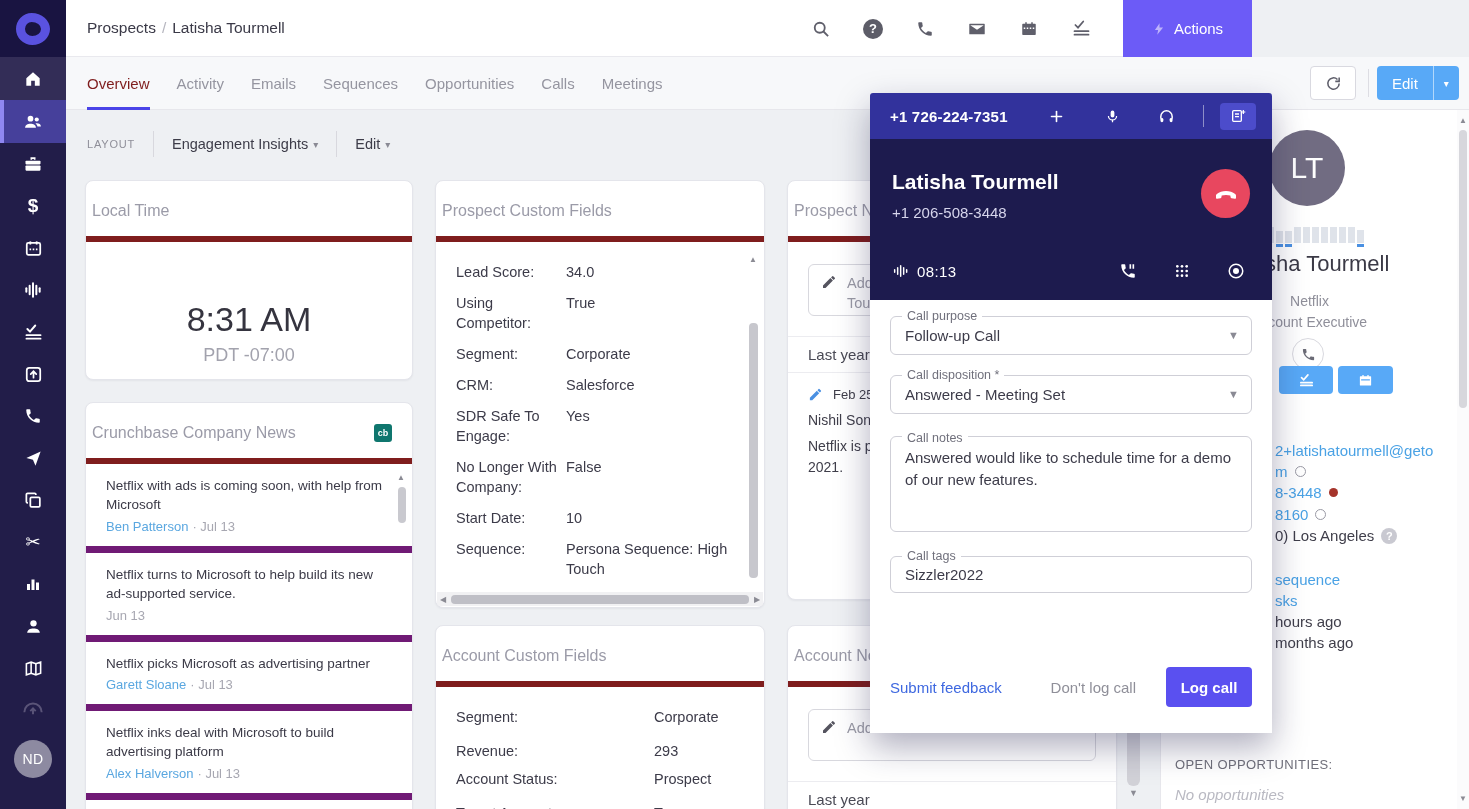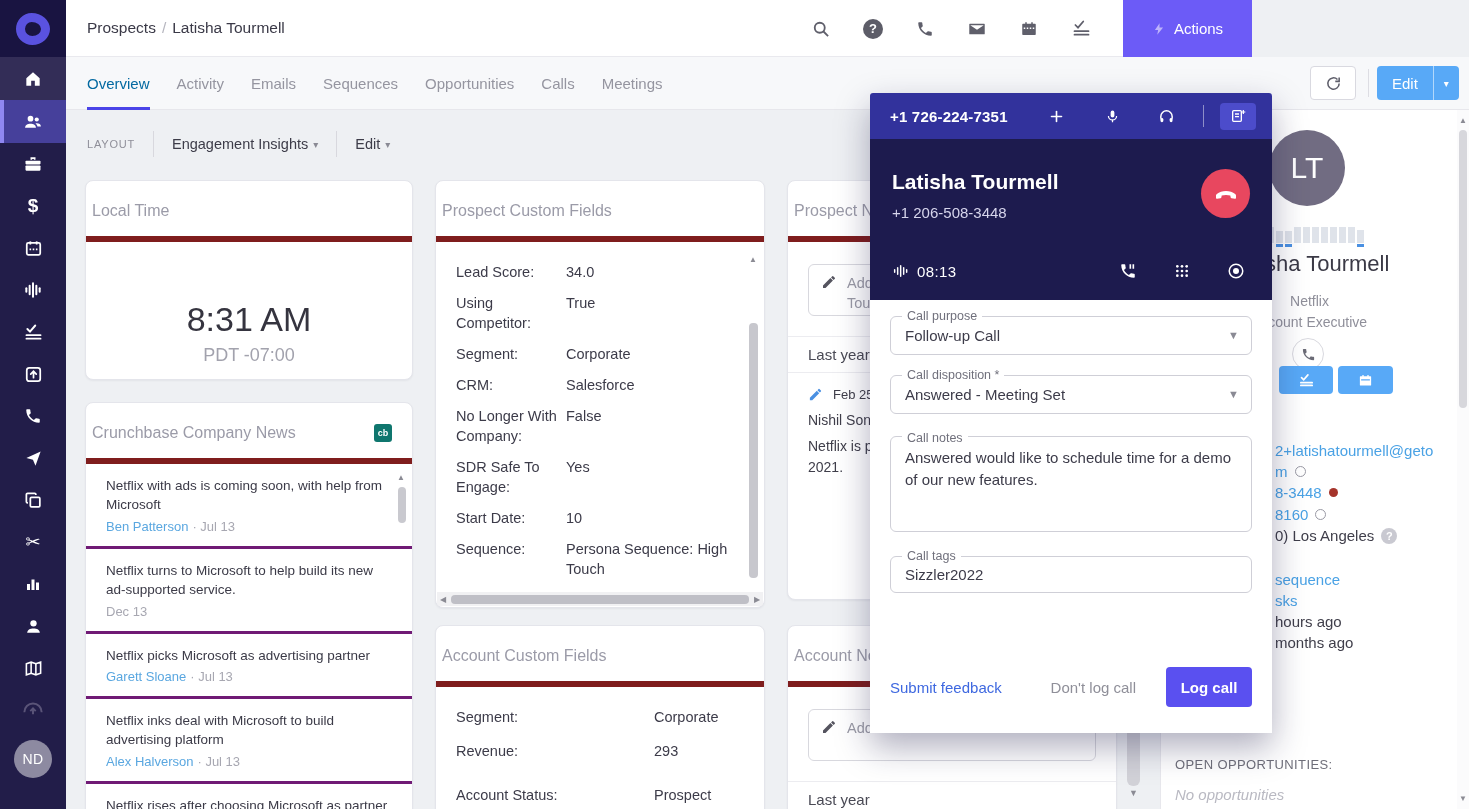--- a/index.html
+++ b/index.html
@@ -29,21 +29,21 @@
   .help-badge { width:20px; height:20px; border-radius:50%; background:#5D5D68; color:#fff; font-size:13px; font-weight:bold;
                 display:flex; align-items:center; justify-content:center; }
   .actions-btn { position:absolute; right:0; top:0; width:129px; height:57px; background:#6C5BF7; color:#fff;
                  display:flex; align-items:center; justify-content:center; gap:8px; font-size:15px; cursor:pointer; }
   .actions-btn svg { color:#BDB3FB; }
 
   
   .tabrow { position:absolute; left:66px; top:57px; width:1403px; height:53px; background:#F7F8FA; border-bottom:1px solid #E7E7EC; z-index:29; }
   .tabs { position:absolute; left:21px; top:0; height:53px; display:flex; gap:27px; align-items:center; }
   .tab { font-size:15px; color:#9595A0; cursor:pointer; height:53px; display:flex; align-items:center; border-bottom:3px solid transparent; padding-top:3px; }
-  .tab.active { color:#0369a1; border-bottom-color:#4B44E8; }
+  .tab.active { color:#7f1d1d; border-bottom-color:#4B44E8; }
   .refresh-btn { position:absolute; left:1244px; top:9px; width:46px; height:34px; background:#fff; border:1px solid #D9D9E0; border-radius:4px;
                  display:flex; align-items:center; justify-content:center; color:#5F5F6B; cursor:pointer; }
   .tab-divider { position:absolute; left:1302px; top:12px; width:1px; height:28px; background:#DDDDE3; }
   .edit-btn { position:absolute; left:1311px; top:9px; height:34px; display:flex; border-radius:4px; overflow:hidden; cursor:pointer; }
   .edit-main { background:#58A9F7; color:#fff; font-size:15px; padding:0 15px; display:flex; align-items:center; }
   .edit-caret { background:#58A9F7; color:#fff; width:26px; display:flex; align-items:center; justify-content:center; border-left:1px solid rgba(255,255,255,.55); font-size:10px; }
 
   
   .layoutrow { position:absolute; left:66px; top:110px; width:1094px; height:68px; display:flex; align-items:center; z-index:5; }
   .layout-label { margin-left:21px; font-size:11px; letter-spacing:.8px; color:#8F8F99; }
@@ -57,21 +57,21 @@
             display:flex; align-items:center; justify-content:space-between; }
   .cb-badge { width:18px; height:18px; background:#0f766e; color:#fff; border-radius:3px; font-size:9px; font-weight:bold;
               display:flex; align-items:center; justify-content:center; }
 
   
   .lt-body { text-align:center; padding-top:58px; }
   .lt-time { font-size:34px; color:#35343F; }
   .lt-zone { font-size:18px; color:#A2A2AD; margin-top:6px; }
 
   
-  .news-item { padding:13px 16px 12px 20px; border-bottom:3px solid #701a75; }
+  .news-item { padding:13px 16px 12px 20px; border-bottom:7px solid #701a75; }
   .news-title { font-size:13.5px; color:#3B3A47; line-height:1.4; cursor:pointer; }
   .news-meta { margin-top:4px; font-size:13px; }
   .news-author { color:#5AA7E0; cursor:pointer; }
   .news-date { color:#A7A7B1; margin-left:4px; }
   .news-sb-up { position:absolute; right:7px; top:70px; font-size:8px; color:#8B8B94; }
   .news-sb-thumb { position:absolute; right:6px; top:84px; width:8px; height:36px; background:#C9C9CF; border-radius:4px; }
 
   
   .frow { display:flex; padding:0 20px; margin-bottom:11px; font-size:14.5px; color:#3C3B49; line-height:1.38; }
   .frow .fl { width:102px; flex:none; }
@@ -403,21 +403,21 @@
       <span>Crunchbase Company News</span>
       <span class="cb-badge">cb</span>
     </div>
     <div>
       <div class="news-item">
         <div class="news-title">Netflix with ads is coming soon, with help from Microsoft</div>
         <div class="news-meta"><span class="news-author">Ben Patterson</span><span class="news-date">· Jul 13</span></div>
       </div>
       <div class="news-item">
         <div class="news-title">Netflix turns to Microsoft to help build its new ad-supported service.</div>
-        <div class="news-meta"><span class="news-date" style="margin-left:0;">Dec 13</span></div>
+        <div class="news-meta"><span class="news-date" style="margin-left:0;">Jun 13</span></div>
       </div>
       <div class="news-item">
         <div class="news-title">Netflix picks Microsoft as advertising partner</div>
         <div class="news-meta"><span class="news-author">Garett Sloane</span><span class="news-date">· Jul 13</span></div>
       </div>
       <div class="news-item">
         <div class="news-title">Netflix inks deal with Microsoft to build advertising platform</div>
         <div class="news-meta"><span class="news-author">Alex Halverson</span><span class="news-date">· Jul 13</span></div>
       </div>
       <div class="news-item">
@@ -445,26 +445,26 @@
         </div>
       <div class="frow">
           <span class="fl">Segment:</span>
           <span class="fv">Corporate</span>
         </div>
       <div class="frow">
           <span class="fl">CRM:</span>
           <span class="fv">Salesforce</span>
         </div>
       <div class="frow">
+          <span class="fl">SDR Safe To Engage:</span>
+          <span class="fv">Yes</span>
+        </div>
+      <div class="frow">
           <span class="fl">No Longer With Company:</span>
           <span class="fv">False</span>
-        </div>
-      <div class="frow">
-          <span class="fl">SDR Safe To Engage:</span>
-          <span class="fv">Yes</span>
         </div>
       <div class="frow">
           <span class="fl">Start Date:</span>
           <span class="fv">10</span>
         </div>
       <div class="frow">
           <span class="fl">Sequence:</span>
           <span class="fv">Persona Sequence: High Touch</span>
         </div>
     </div>
@@ -479,21 +479,21 @@
 
   <div class="card" style="left:435px; top:625px; width:330px; height:240px;">
     <div class="card-h">
         <span>Account Custom Fields</span>
       </div>
     <div style="padding-top:20px;">
       <div class="frow wide" style="margin-bottom:14px;">
           <span class="fl">Segment:</span>
           <span class="fv">Corporate</span>
         </div>
-      <div class="frow wide" style="margin-bottom:24px;">
+      <div class="frow wide" style="margin-bottom:8px;">
           <span class="fl">Revenue:</span>
           <span class="fv">293</span>
         </div>
       <div class="frow wide" style="margin-bottom:14px;">
           <span class="fl">Account Status:</span>
           <span class="fv">Prospect</span>
         </div>
       <div class="frow wide">
           <span class="fl">Target Account:</span>
           <span class="fv">True</span>

